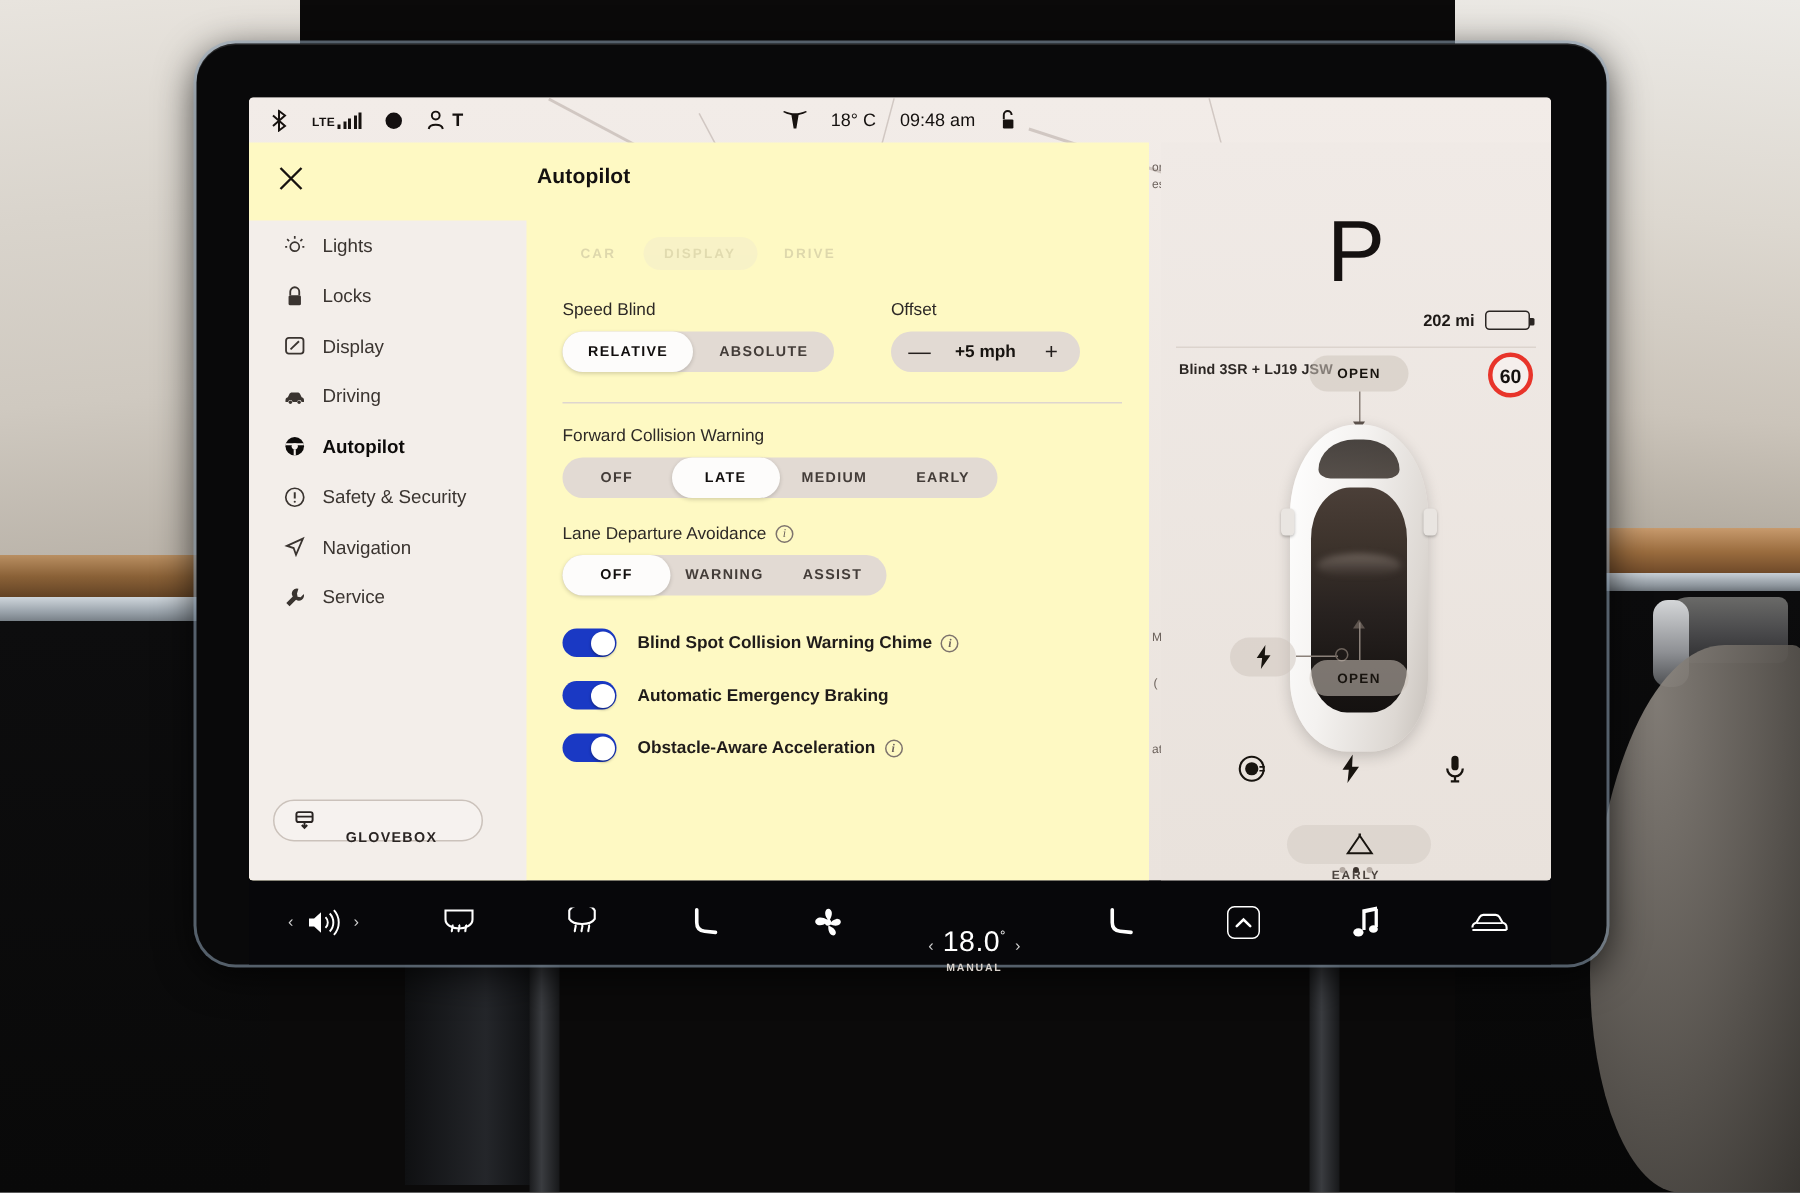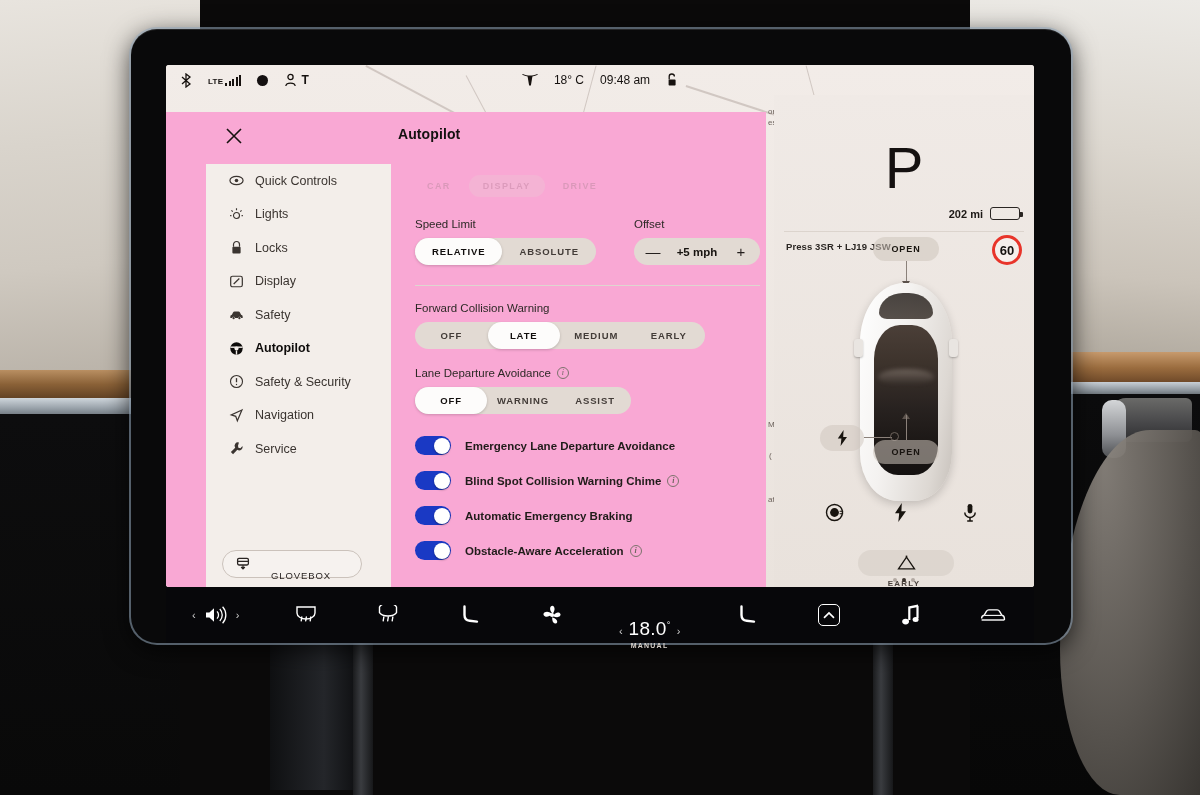--- a/index.html
+++ b/index.html
@@ -161,26 +161,25 @@
   .bars i:nth-child(3){height:7px}
   .bars i:nth-child(4){height:9px}
   .bars i:nth-child(5){height:11px}
   .dot-rec { width: 11px; height: 11px; border-radius: 50%; background: #141010; }
   .sb-temp, .sb-time { font-size: 12px; font-weight: 500; }
   .profile-t { font-size: 12px; font-weight: 600; margin-left: 2px;}
 
   
   .settings {
     position: absolute;
-    left: 0; top: 47px;
+    left: 0; top: 30px;
     width: 600px; height: 492px;
-    background: #f9a8d4;
+    background: #fef9c3;
     z-index: 30;
     overflow: hidden;
-    padding-left: 40px;
   }
   .settings-head {
     position: relative;
     height: 52px;
   }
   .close-x {
     position: absolute; left: 17px; top: 13px;
     width: 22px; height: 22px;
     cursor: pointer;
   }
@@ -223,21 +222,21 @@
     width: 140px; height: 28px;
     border: 1px solid #cbc2bb;
     border-radius: 14px;
     display: flex; align-items: center;
     background: #f6f2ef;
     cursor: pointer;
   }
   .glovebox .gb-ico { margin-left: 12px; width: 16px; height: 16px; }
   .glovebox .gb-label {
     flex: 1; text-align: center;
-    font-size: 9.5px; font-weight: 400; letter-spacing: .9px;
+    font-size: 9.5px; font-weight: 700; letter-spacing: .9px;
     color: #2a2523; padding-right: 10px; margin-top: 22px;
   }
 
   
   .content {
     flex: 1;
     padding: 0 18px 0 24px;
     position: relative;
   }
   
@@ -645,21 +644,21 @@
 
         <div class="gear-p">P</div>
 
         <div class="range-row">
           <span class="range-txt">202 mi</span>
           <span class="batt"><span class="batt-fill"></span></span>
         </div>
 
         <div class="hairline"></div>
 
-        <div class="press-key">Press 3SR + LJ19 JSW</div>
+        <div class="press-key">Blind 3SR + LJ19 JSW</div>
 
         <div class="speed-limit-sign">60</div>
 
         <div class="open-pill top">OPEN</div>
         <div class="pill-line top"></div>
         <div class="pill-arrow top"></div>
 
         <div class="car-art">
           <div class="car-body"></div>
           <div class="wind-front"></div>
@@ -726,29 +725,20 @@
               <path d="M4 4 L18 18 M18 4 L4 18"></path>
             </svg>
           </span>
           <div class="settings-title">Autopilot</div>
         </div>
 
         <div class="settings-body">
 
           <div class="sidebar">
 
-            <div class="nav-item">
-              <span class="nav-ico">
-                <svg viewBox="0 0 16 16" fill="none" stroke="#3a3430" stroke-width="1.3">
-                  <ellipse cx="8" cy="8" rx="7" ry="4.4"></ellipse>
-                  <circle cx="8" cy="8" r="1.9" fill="#3a3430" stroke="none"></circle>
-                </svg>
-              </span>
-              <span>Quick Controls</span>
-            </div>
 
             <div class="nav-item">
               <span class="nav-ico">
                 <svg viewBox="0 0 16 16" fill="none" stroke="#3a3430" stroke-width="1.2">
                   <circle cx="8" cy="9" r="3.2"></circle>
                   <path d="M8 1.4 v2 M2.6 3.6 l1.4 1.4 M13.4 3.6 l-1.4 1.4 M1.2 9.2 h1.4 M13.4 9.2 h1.4"></path>
                 </svg>
               </span>
               <span>Lights</span>
             </div>
@@ -774,21 +764,21 @@
             </div>
 
             <div class="nav-item">
               <span class="nav-ico">
                 <svg viewBox="0 0 16 16" fill="#3a3430">
                   <path d="M1.4 10.4 c0-1.5 1.1-2 1.7-2.1 l1.2-2.4 c.3-.6.9-1 1.6-1 h4.2 c.7 0 1.3.4 1.6 1 l1.2 2.4 c.6.1 1.7.6 1.7 2.1 v1.4 h-1.8 a1.5 1.5 0 0 0-3 0 H6.4 a1.5 1.5 0 0 0-3 0 H1.4 z"></path>
                   <circle cx="4.9" cy="11.9" r="1.2"></circle>
                   <circle cx="11.1" cy="11.9" r="1.2"></circle>
                 </svg>
               </span>
-              <span>Safety</span>
+              <span>Driving</span>
             </div>
 
             <div class="nav-item active">
               <span class="nav-ico">
                 <svg viewBox="0 0 16 16" fill="none" stroke="#0d0b0a" stroke-width="1.5">
                   <circle cx="8" cy="8" r="6.6" fill="#0d0b0a" stroke="none"></circle>
                   <circle cx="8" cy="8" r="2.2" fill="#f3eeea" stroke="none"></circle>
                   <path d="M1.6 6.6 h12.8" stroke="#f3eeea" stroke-width="1.5"></path>
                   <path d="M8 10.2 V14.6" stroke="#f3eeea" stroke-width="1.5"></path>
                 </svg>
@@ -842,21 +832,21 @@
             <div class="ghost-tabs">
               <span class="ghost-tab">CAR</span>
               <span class="ghost-tab on">DISPLAY</span>
               <span class="ghost-tab">DRIVE</span>
             </div>
 
             <div class="group" style="padding-top:54px;">
               <div class="group-row">
 
                 <div>
-                  <div class="field-label">Speed Limit</div>
+                  <div class="field-label">Speed Blind</div>
                   <div class="seg">
                     <span class="seg-btn sel">RELATIVE</span>
                     <span class="seg-btn">ABSOLUTE</span>
                   </div>
                 </div>
 
                 <div>
                   <div class="field-label">Offset</div>
                   <div class="stepper">
                     <span class="step-btn">—</span>
@@ -887,28 +877,20 @@
               </div>
               <div class="seg three">
                 <span class="seg-btn sel">OFF</span>
                 <span class="seg-btn">WARNING</span>
                 <span class="seg-btn">ASSIST</span>
               </div>
             </div>
 
             <div class="toggles">
 
-              <div class="toggle-row">
-                <span class="switch">
-                    <span class="knob"></span>
-                  </span>
-                <span class="toggle-label">
-                  <span>Emergency Lane Departure Avoidance</span>
-                </span>
-              </div>
 
               <div class="toggle-row">
                 <span class="switch">
                     <span class="knob"></span>
                   </span>
                 <span class="toggle-label">
                   <span>Blind Spot Collision Warning Chime</span>
                   <span class="info-i">i</span>
                 </span>
               </div>

